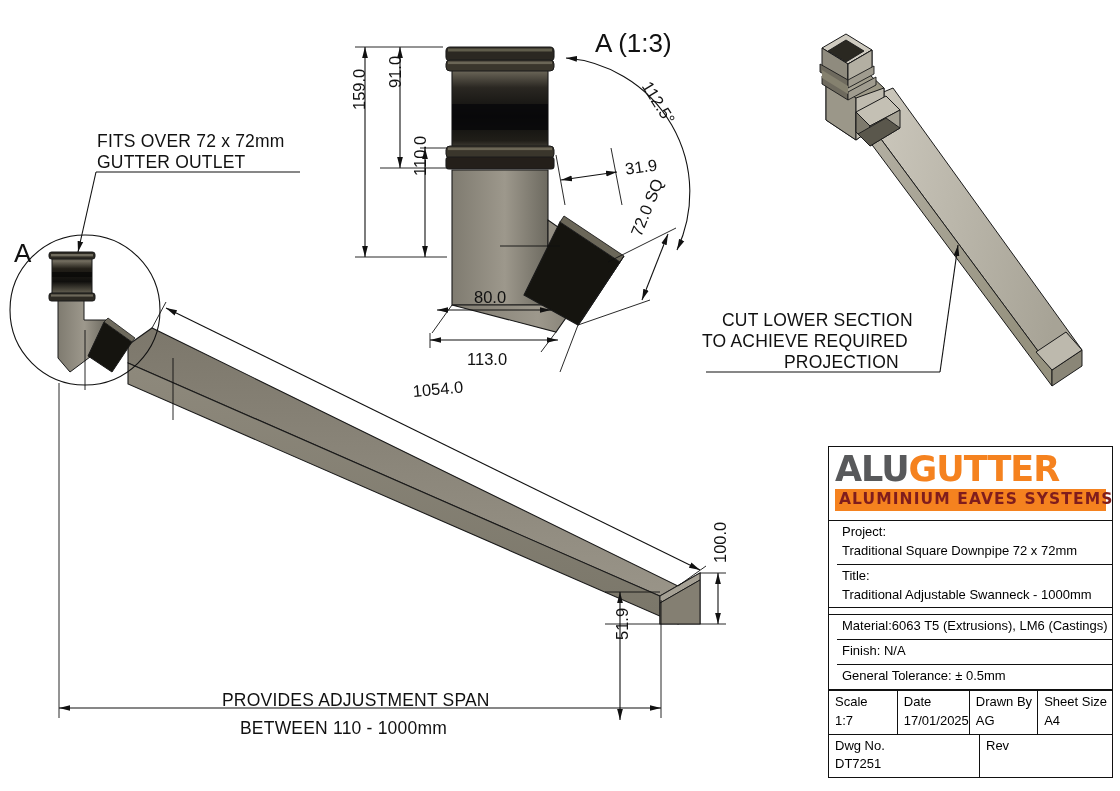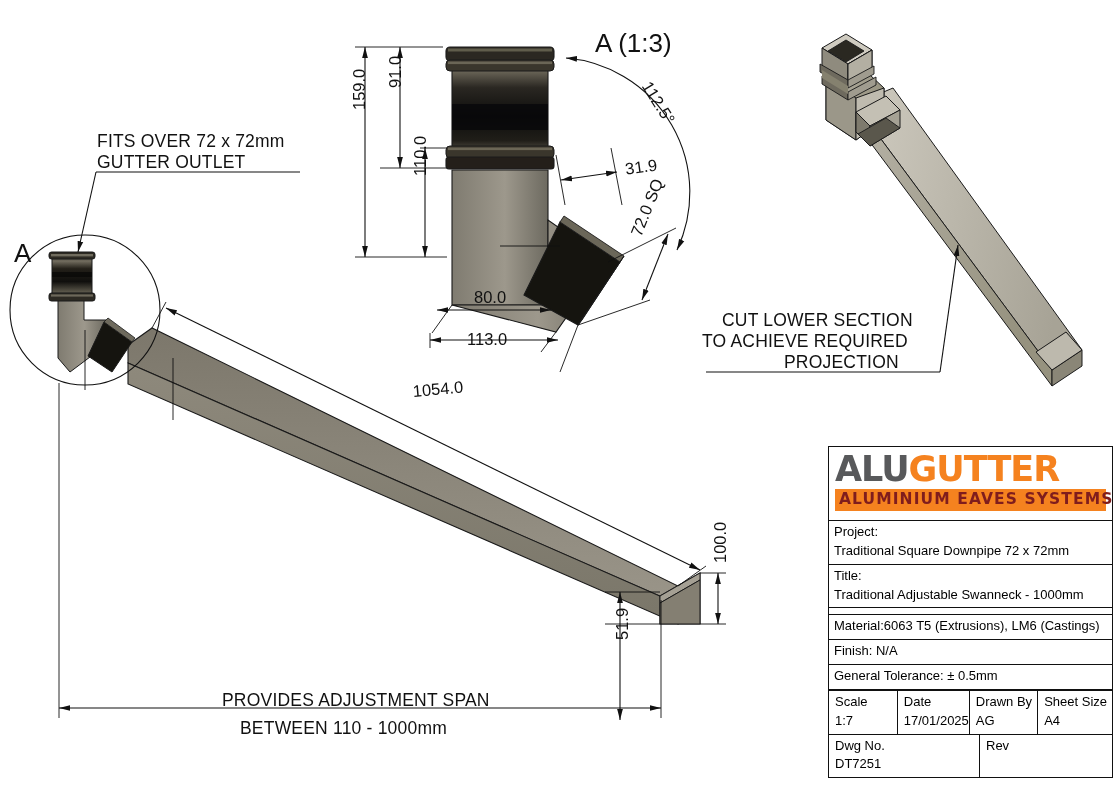--- a/index.html
+++ b/index.html
@@ -74,20 +74,21 @@
     line-height: 1.2;
   }
   .tb-group { border-bottom: 1.6px solid #111; }
   .tb-spacer { height: 7px; background:#fff; border-bottom: 1.6px solid #111; }
   .tb-row {
     border-bottom: 1px solid #111;
     padding: 2px 5px 3px 5px;
     font-size: 13px;
     line-height: 1.45;
     white-space: pre;
+    margin-left: 8px;
   }
   .tb-row:last-child { border-bottom: none; }
   .tb-grid { display: flex; border-bottom: 1px solid #111; }
   .tb-cell {
     border-right: 1px solid #111;
     padding: 2px 5px 3px 6px;
     font-size: 13px;
     line-height: 1.45;
     white-space: pre;
   }
@@ -330,21 +331,21 @@
   <div class="dtext note" style="left:222px; top:690px;">PROVIDES ADJUSTMENT SPAN</div>
   <div class="dtext note" style="left:240px; top:718px;">BETWEEN 110 - 1000mm</div>
 
   <div class="dtext dim" style="left:350px; top:110px; transform:rotate(-90deg); transform-origin:left top;">159.0</div>
   <div class="dtext dim" style="left:386px; top:88px; transform:rotate(-90deg); transform-origin:left top;">91.0</div>
   <div class="dtext dim" style="left:411px; top:176px; transform:rotate(-90deg); transform-origin:left top;">110.0</div>
   <div class="dtext dim" style="left:624px; top:160px; transform:rotate(-8deg); transform-origin:left top;">31.9</div>
   <div class="dtext dim" style="left:627px; top:232px; transform:rotate(-68deg); transform-origin:left top;">72.0 SQ</div>
   <div class="dtext dim" style="left:654px; top:78px; transform:rotate(58deg); transform-origin:left top;">112.5°</div>
   <div class="dtext dim" style="left:474px; top:288px;">80.0</div>
-  <div class="dtext dim" style="left:467px; top:330px;">113.0</div>
+  <div class="dtext dim" style="left:467px; top:350px;">113.0</div>
   <div class="dtext dim" style="left:412px; top:382px; transform:rotate(-5deg); transform-origin:left top;">1054.0</div>
   <div class="dtext dim" style="left:711px; top:563px; transform:rotate(-90deg); transform-origin:left top;">100.0</div>
   <div class="dtext dim" style="left:613px; top:640px; transform:rotate(-90deg); transform-origin:left top;">51.9</div>
 
   <div id="titleblock">
 
     <div class="tb-logo">
       <div class="logo-word"><span class="logo-alu">ALU</span><span class="logo-gut">GUTTER</span></div>
       <div class="logo-bar">ALUMINIUM EAVES SYSTEMS</div>
     </div>

